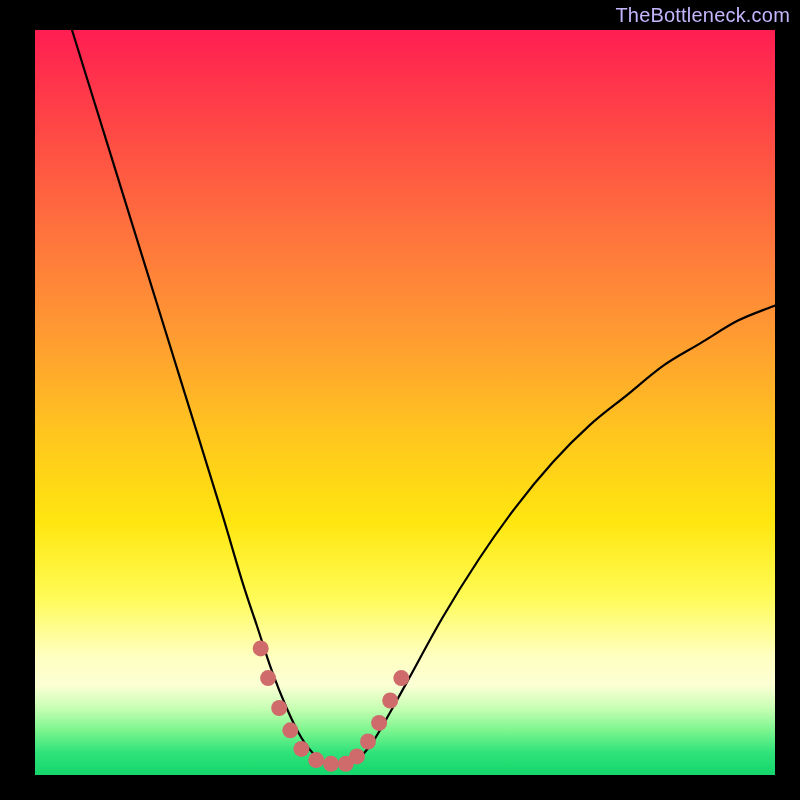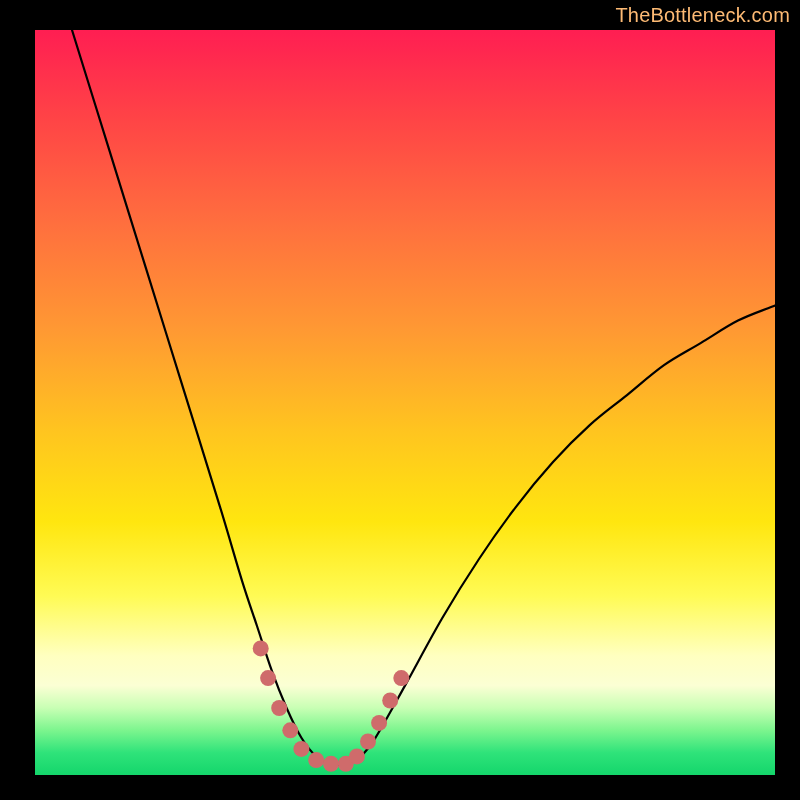--- a/index.html
+++ b/index.html
@@ -14,21 +14,21 @@
   .frame {
     position: relative;
     width: 800px;
     height: 800px;
     background: #000;
   }
   .watermark {
     position: absolute;
     top: 4px;
     right: 10px;
-    color: #fdba74;
+    color: #c4b5fd;
     font-size: 20px;
     font-weight: 500;
     letter-spacing: 0.2px;
     z-index: 10;
   }
   .plot-area {
     position: absolute;
     left: 35px;
     top: 30px;
     width: 740px;

